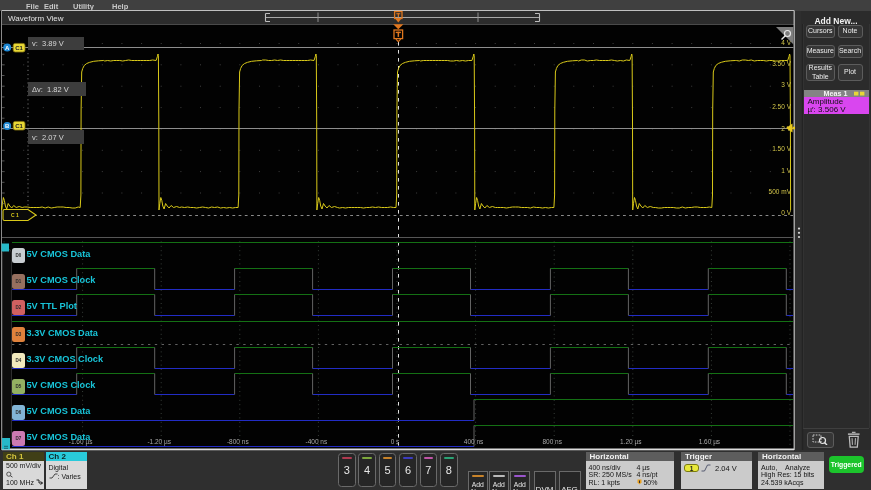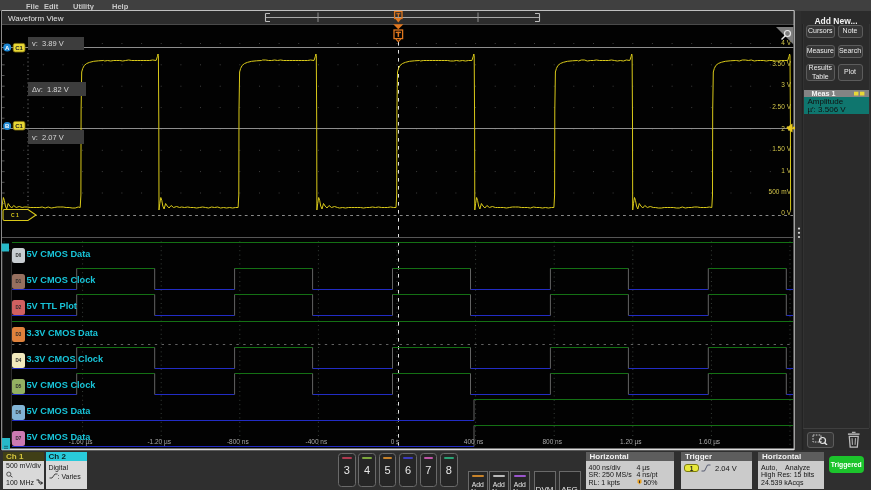--- a/index.html
+++ b/index.html
@@ -606,26 +606,26 @@
 <div class="chip" style="top:431.0px;background:#cc7ab2">D7</div>
 <div class="dlabel" style="top:431.5px">5V CMOS Data</div>
 
 <div class="abs" style="left:801px;top:11px;width:70px;text-align:center;color:#f0f0f0;font-size:8.5px;font-weight:bold;padding-top:4.5px">Add New...</div>
 <div class="pbtn" style="left:806px;top:24.5px;width:28.5px;height:13.5px">Cursors</div>
 <div class="pbtn" style="left:837.5px;top:24.5px;width:25px;height:13.5px">Note</div>
 <div class="pbtn" style="left:806px;top:44.5px;width:28.5px;height:13.5px">Measure</div>
 <div class="pbtn" style="left:837.5px;top:44.5px;width:25px;height:13.5px">Search</div>
 <div class="pbtn" style="left:806px;top:64px;width:28.5px;height:17px">Results<br>Table</div>
 <div class="pbtn" style="left:837.5px;top:64px;width:25px;height:17px">Plot</div>
-<div class="abs" style="left:803.5px;top:90px;width:65.5px;height:7.2px;background:#848484;color:#f4f4f4;font-size:7.2px;font-weight:bold;padding-left:8px;line-height:7.2px">Meas 1</div>
+<div class="abs" style="left:803.5px;top:90px;width:65.5px;height:7.2px;background:#848484;color:#f4f4f4;font-size:7.2px;font-weight:bold;padding-left:20px;line-height:7.2px">Meas 1</div>
 <svg class="abs" style="left:0;top:0" width="871" height="120">
     <rect x="854" y="91.7" width="4.4" height="3.8" fill="#e8d836"></rect>
     <rect x="860" y="91.7" width="4.4" height="3.8" fill="#e8d836"></rect>
   </svg>
-<div class="abs" style="left:803.5px;top:97.2px;width:65.5px;height:17px;background:#0f766e;color:#111;font-size:8px;padding:0.5px 0 0 4px;line-height:1.05">Amplitude<br>µ′: 3.506 V</div>
+<div class="abs" style="left:803.5px;top:97.2px;width:65.5px;height:17px;background:#d946ef;color:#111;font-size:8px;padding:0.5px 0 0 4px;line-height:1.05">Amplitude<br>µ′: 3.506 V</div>
 <div class="pbtn" style="left:806.5px;top:431.5px;width:27px;height:16.5px">
     <svg width="16" height="11" viewBox="0 0 16 11">
       <rect x="1" y="1" width="8" height="7" fill="none" stroke="#cdcdcd" stroke-width="1" stroke-dasharray="1.6 1.2"></rect>
       <circle cx="10.5" cy="6.5" r="3" fill="none" stroke="#e6e6e6" stroke-width="1.2"></circle>
       <path d="M12.7,8.7 L15,11" stroke="#e6e6e6" stroke-width="1.4"></path>
     </svg>
   </div>
 <svg class="abs" style="left:846px;top:431px" width="15.5" height="17" viewBox="0 0 17 19">
 <path d="M6.5,1.5 H10.5" stroke="#bdbdbd" stroke-width="1.3"></path>
 <path d="M2,3.5 H15" stroke="#bdbdbd" stroke-width="1.6"></path>

